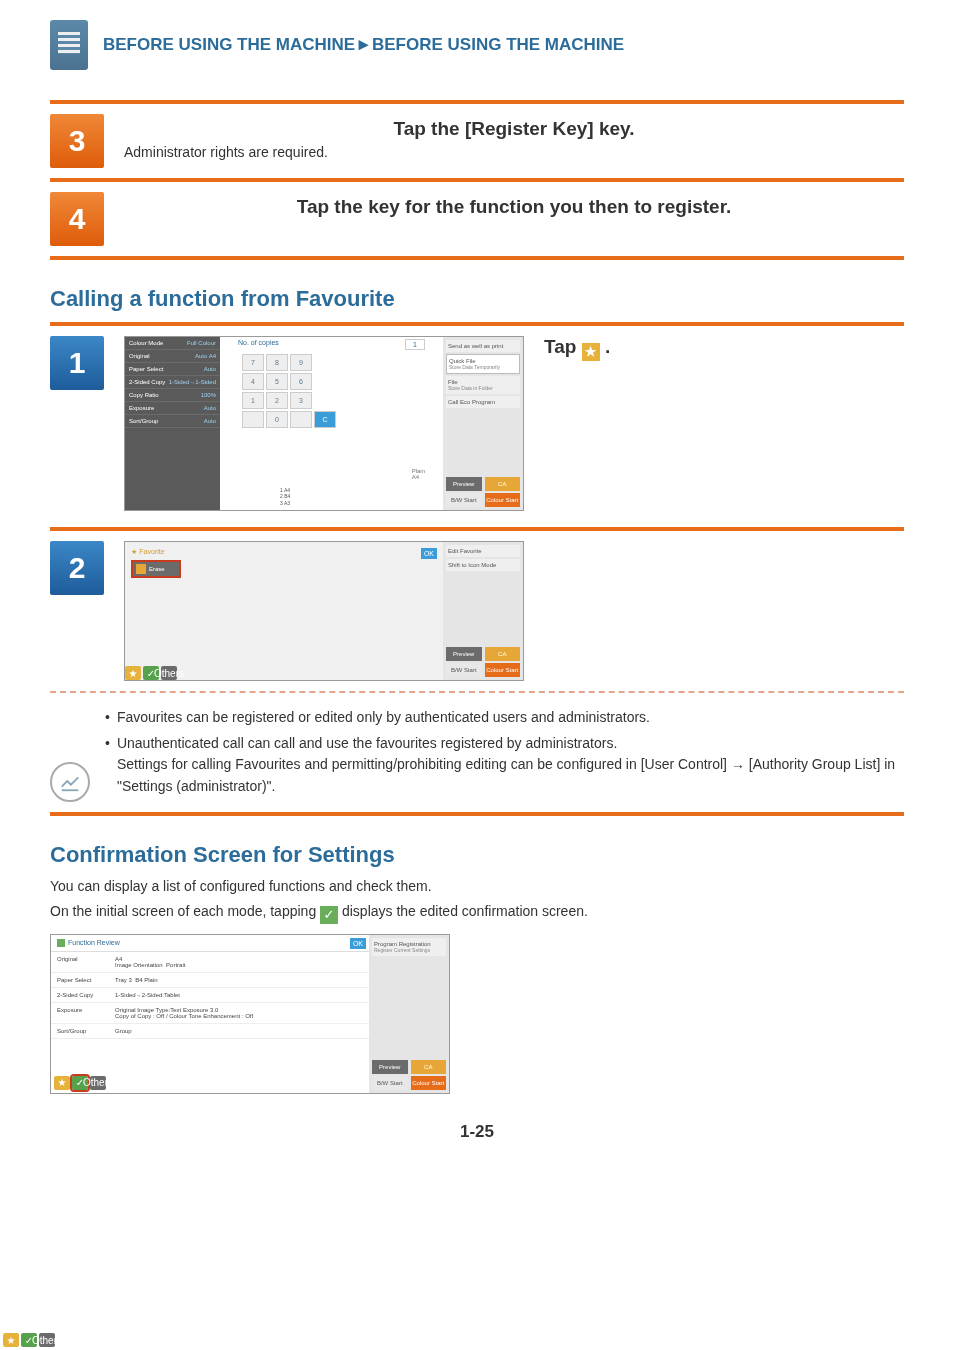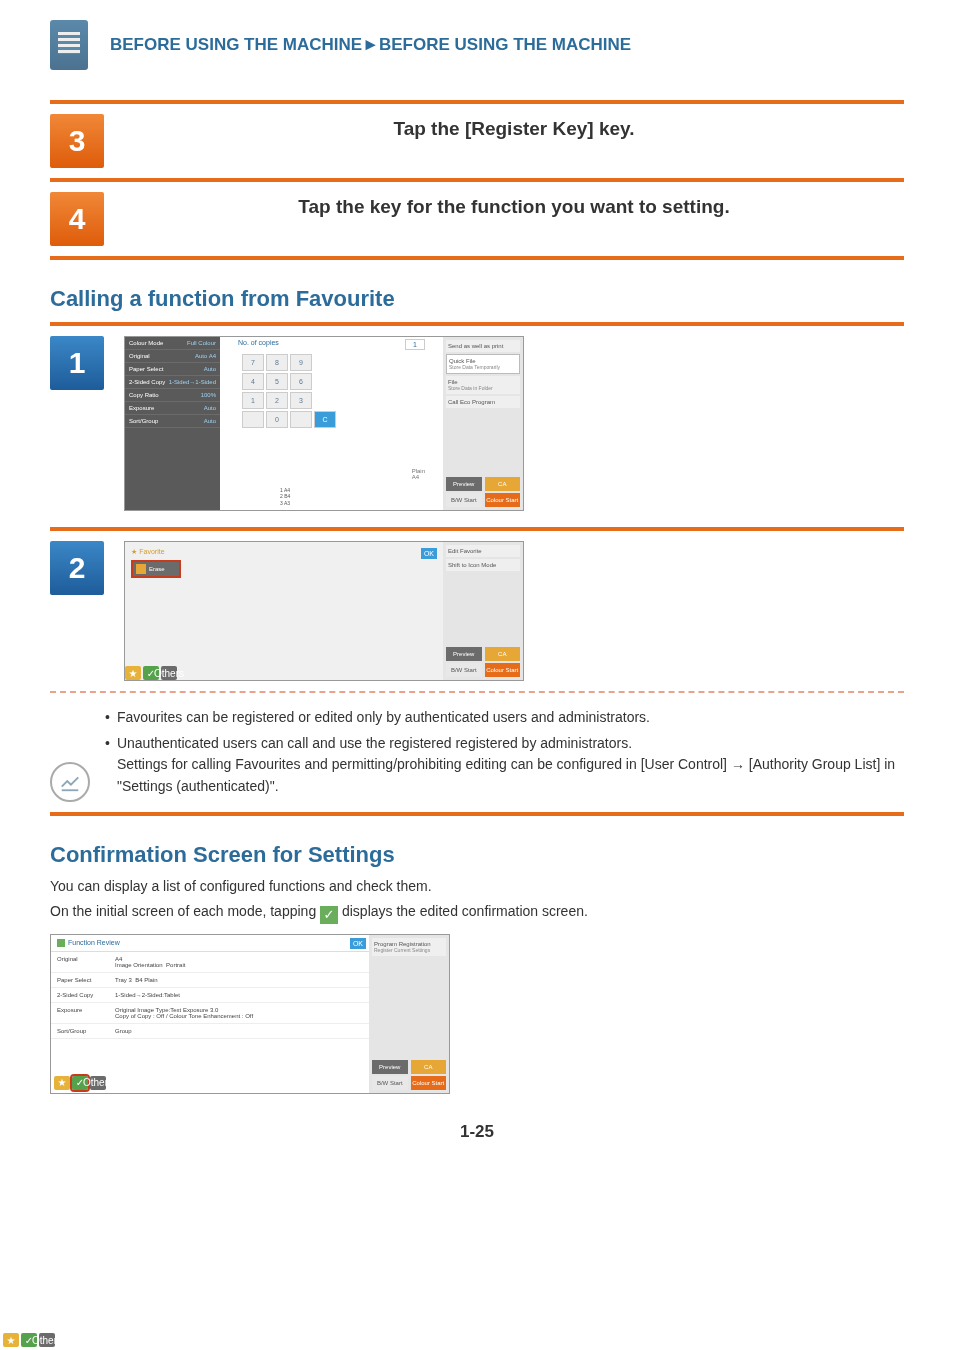--- a/index.html
+++ b/index.html
@@ -6,21 +6,21 @@
   body {
     font-family: Arial, Helvetica, sans-serif;
     background: #fff;
     width: 954px;
     color: #333;
     padding: 20px 50px 40px 50px;
   }
   .header {
     display: flex;
     align-items: center;
-    gap: 22px;
+    gap: 15px;
     margin-bottom: 30px;
   }
   .header-icon {
     width: 38px;
     height: 50px;
     background: linear-gradient(180deg, #5b89aa 0%, #4b7290 100%);
     border-radius: 3px;
     position: relative;
   }
   .header-icon::before {
@@ -187,28 +187,29 @@
 <div class="header">
   <div class="header-icon"></div>
   <div class="header-title">BEFORE USING THE MACHINE►BEFORE USING THE MACHINE</div>
 </div>
 
 <div class="orange-rule"></div>
 <div class="step-row">
   <div class="step-num">3</div>
   <div class="step-body">
     <div class="step-title">Tap the [Register Key] key.</div>
+    <div class="step-sub">Administrator rights are required.</div>
   </div>
 </div>
 
 <div class="orange-rule"></div>
 <div class="step-row">
   <div class="step-num">4</div>
   <div class="step-body">
-    <div class="step-title">Tap the key for the function you want to setting.</div>
+    <div class="step-title">Tap the key for the function you then to register.</div>
   </div>
 </div>
 <div class="orange-rule"></div>
 
 <div class="section-title">Calling a function from Favourite</div>
 <div class="orange-rule thick"></div>
 
 <div class="step-flex">
   <div class="step-num blue">1</div>
   <div class="screenshot-placeholder sp1">
@@ -303,20 +304,23 @@
       <div class="btnrow">
         <div class="b preview-b">Preview</div>
         <div class="b ca-b">CA</div>
       </div>
       <div class="btnrow">
         <div class="b bw-b">B/W Start</div>
         <div class="b col-b">Colour Start</div>
       </div>
     </div>
   </div>
+  <div class="right-instr">
+    <span>Tap </span><span class="star-icon-inline">★</span><span> .</span>
+  </div>
 </div>
 
 <div class="orange-rule" style="margin-top:16px;"></div>
 
 <div class="step-flex">
   <div class="step-num blue">2</div>
   <div class="screenshot-placeholder sp2">
     <div class="sp2-main">
       <div class="sp2-fav">★ <span>Favorite</span></div>
       <div class="sp2-erase">
@@ -354,22 +358,22 @@
       <path d="M3 17l6-6 4 4 8-8"></path>
       <path d="M3 21h18"></path>
     </svg>
   </div>
   <ul class="note-list">
     <li>
         <span>Favourites can be registered or edited only by authenticated users and administrators.</span>
       </li>
     <li>
         <span>
-      <span>Unauthenticated users can call and use the registered registered by administrators.</span><br>
-      <span class="sub">Settings for calling Favourites and permitting/prohibiting editing can be configured in [User Control] → [Authority Group List] in "Settings (authenticated)".</span>
+      <span>Unauthenticated call can call and use the favourites registered by administrators.</span><br>
+      <span class="sub">Settings for calling Favourites and permitting/prohibiting editing can be configured in [User Control] → [Authority Group List] in "Settings (administrator)".</span>
     </span>
       </li>
   </ul>
 </div>
 
 <div class="orange-rule"></div>
 
 <div class="section-title">Confirmation Screen for Settings</div>
 <div class="body-text">You can display a list of configured functions and check them.</div>
 <div class="body-text">

